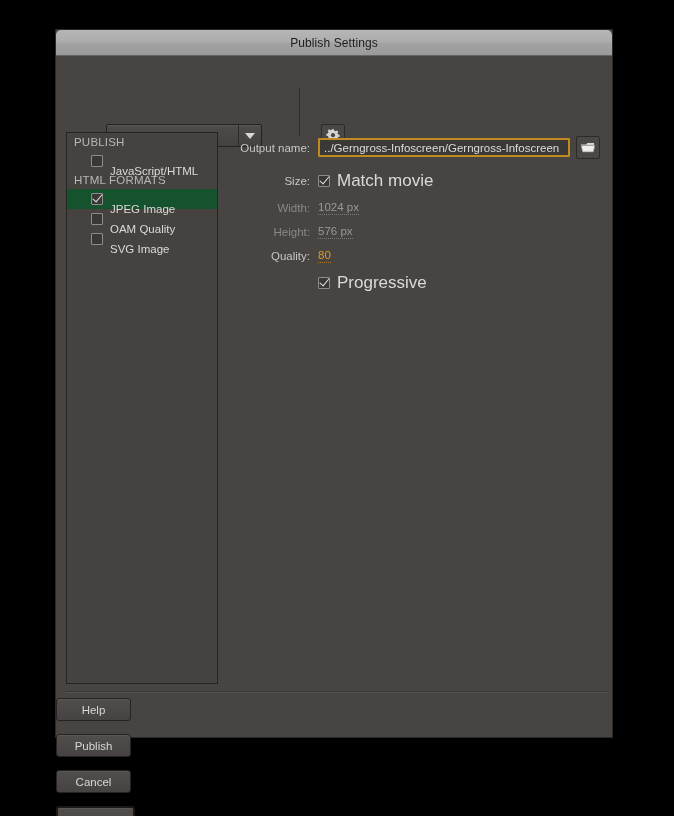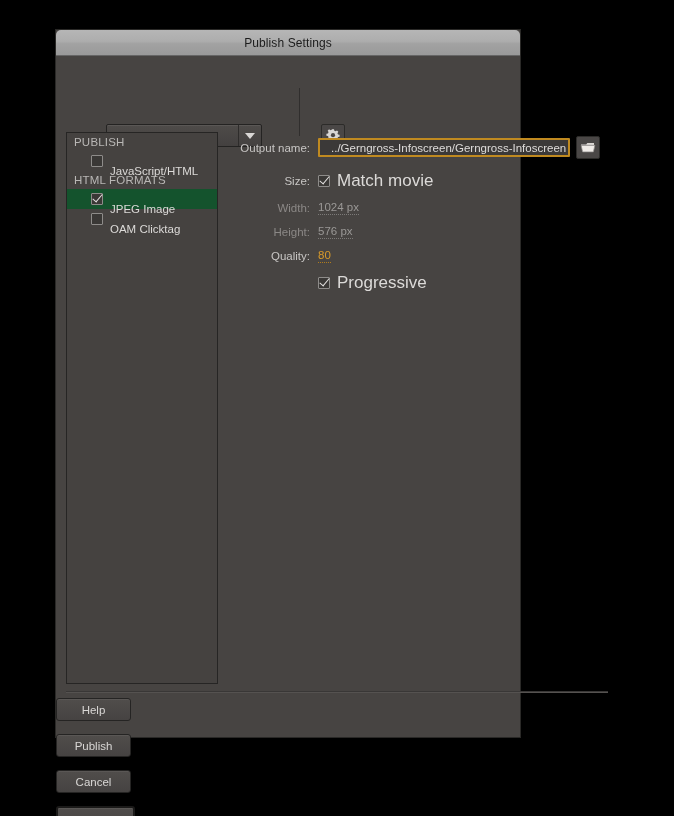--- a/index.html
+++ b/index.html
@@ -13,21 +13,21 @@
     overflow: hidden;
     font-family: "Liberation Sans", sans-serif;
     -webkit-font-smoothing: antialiased;
   }
 
   
   .dialog {
     position: absolute;
     left: 56px;
     top: 30px;
-    width: 464px;
+    width: 556px;
     height: 707px;
     background: #474442;
     box-shadow: 0 0 0 1px #2a2927;
   }
 
   .titlebar {
     height: 25px;
     background: linear-gradient(to bottom, #b6b6b6 0%, #adadad 45%, #a2a2a2 55%, #9a9a9a 100%);
     border-bottom: 1px solid #666666;
     border-top-left-radius: 5px;
@@ -203,21 +203,21 @@
     border: 2px solid #c08a20;
     border-radius: 1px;
     display: flex;
     align-items: center;
     overflow: hidden;
   }
   .text-input-value {
     font-size: 11.5px;
     color: #dedcda;
     white-space: nowrap;
-    padding-left: 11px;
+    padding-left: 4px;
   }
   .folder-button {
     width: 22px;
     height: 21px;
     margin-left: 6px;
     background: #4a4746;
     border: 1px solid #2c2b29;
     border-radius: 2px;
     display: flex;
     align-items: center;
@@ -325,23 +325,27 @@
 
     <div class="group-head">HTML FORMATS</div>
 
     <div class="fmt-row selected">
       <span class="cb checked"></span>
       <span class="fmt-label">JPEG Image</span>
     </div>
 
     <div class="fmt-row">
       <span class="cb"></span>
-      <span class="fmt-label">OAM Clicktag</span>
-    </div>
-
+      <span class="fmt-label">OAM Quality</span>
+    </div>
+
+    <div class="fmt-row">
+      <span class="cb"></span>
+      <span class="fmt-label">SVG Image</span>
+    </div>
   </div>
 
   <div class="settings">
 
     <div class="frow">
       <span class="flabel">Output name:</span>
       <div class="text-input">
         <span class="text-input-value">../Gerngross-Infoscreen/Gerngross-Infoscreen</span>
       </div>
       <div class="folder-button">

